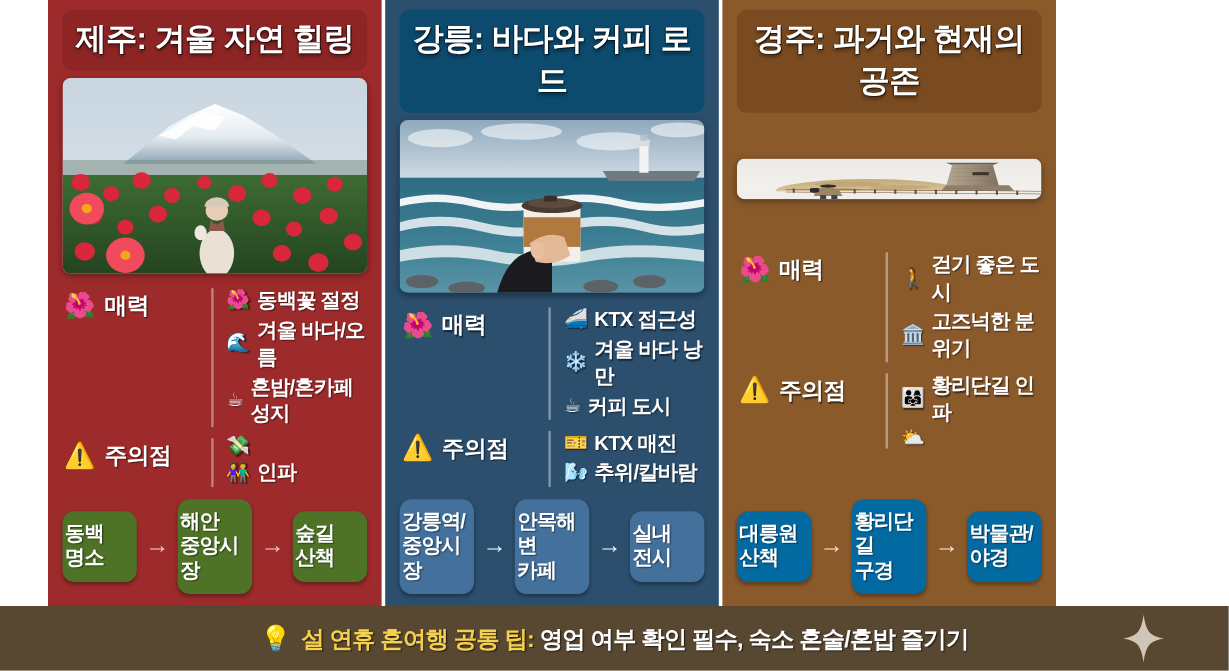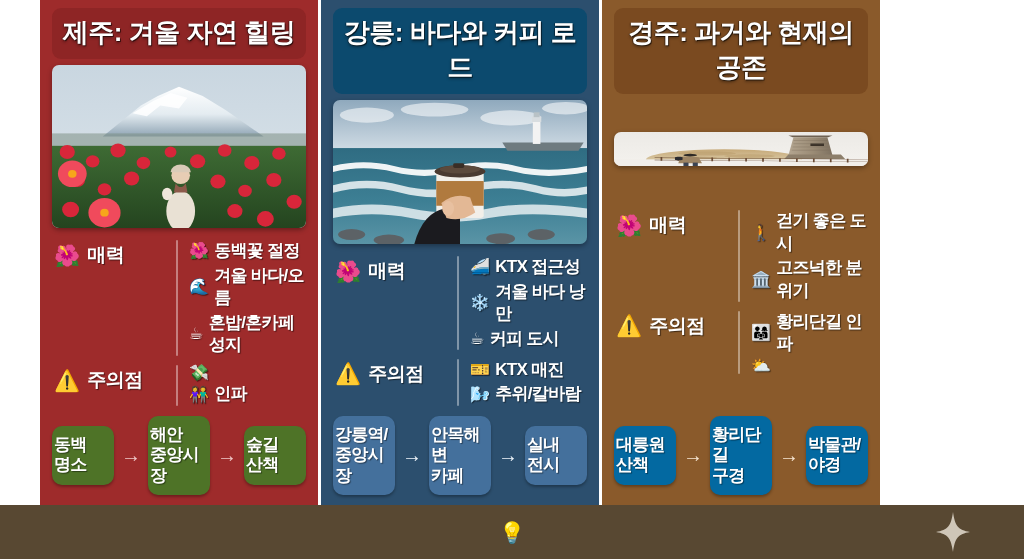--- a/index.html
+++ b/index.html
@@ -438,18 +438,19 @@
         <span>박물관/</span>
         <span>야경</span>
       </div>
     </div>
   </section>
 
 </div>
 
 <div class="footer">
   <span class="bulb">💡</span>
+  <span class="ftext"><span class="fhi">설 연휴 혼여행 공통 팁:</span><span> 영업 여부 확인 필수, 숙소 혼술/혼밥 즐기기</span></span>
   <span class="sparkle">
     <svg viewBox="0 0 34 40" aria-hidden="true">
       <path d="M17 0 C19 14 22 18 34 20 C22 22 19 26 17 40 C15 26 12 22 0 20 C12 18 15 14 17 0 Z" fill="#cfc6b8"></path>
     </svg>
   </span>
 </div>
 
 </body></html>

